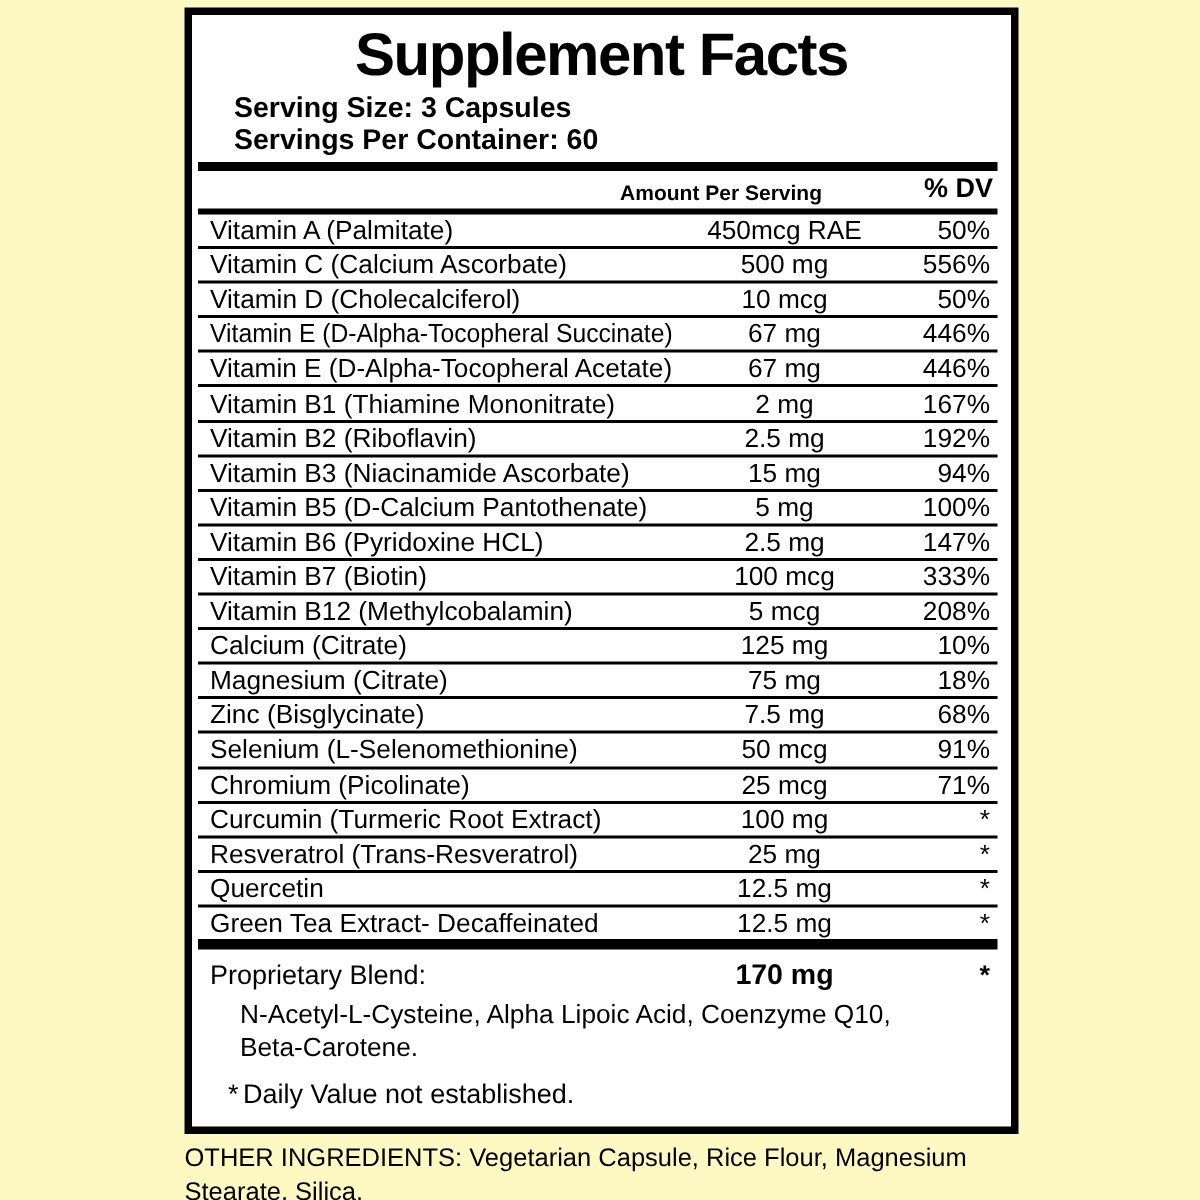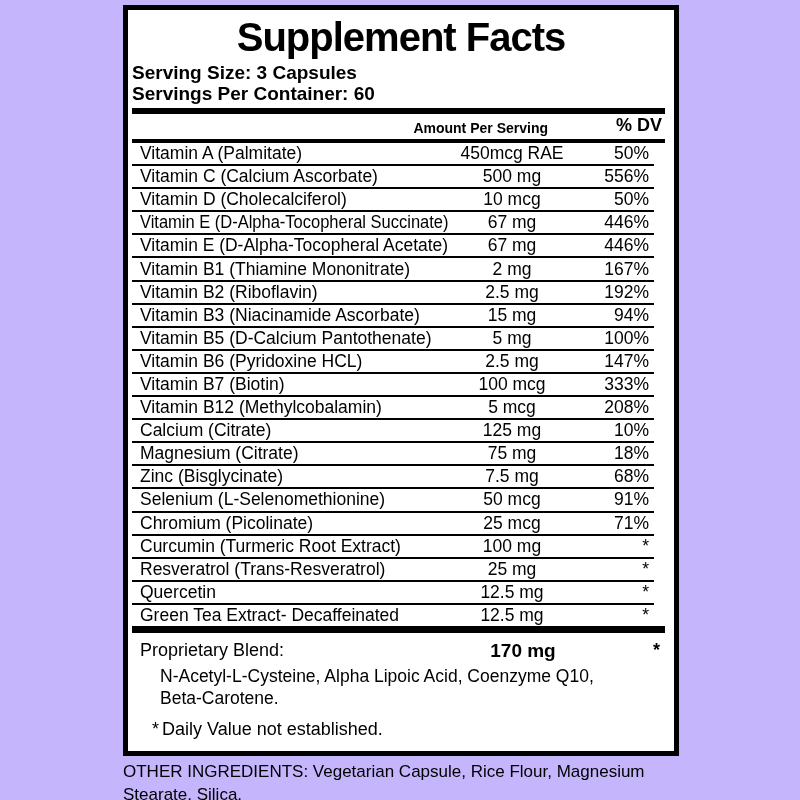--- a/index.html
+++ b/index.html
@@ -4,21 +4,21 @@
 <style>
   html, body {
     margin: 0;
     padding: 0;
     width: 800px;
     height: 800px;
     background: #ffffff;
     font-family: "Liberation Sans", sans-serif;
     color: #000000;
   }
-  .page { position: relative; width: 800px; height: 800px; background: #c4b5fd; overflow: hidden; }
+  .page { position: relative; width: 800px; height: 800px; background: #fef9c3; overflow: hidden; }
 
   .label-box {
     position: absolute;
     left: 123px; top: 5px;
     width: 556px; height: 751px;
     border: 5px solid #000;
     box-sizing: border-box;
     background: #fff;
     display: flex;
     flex-direction: column;
@@ -27,21 +27,21 @@
   .title {
     font-size: 40px;
     font-weight: bold;
     letter-spacing: -1px;
     text-align: center;
     line-height: 44px;
     padding-top: 5px;
     white-space: nowrap;
   }
 
-  .serving-block { padding-left: 4px; padding-top: 3px; }
+  .serving-block { padding-left: 28px; padding-top: 3px; }
   .serving-line {
     font-size: 19px;
     font-weight: bold;
     line-height: 21px;
     white-space: nowrap;
   }
 
   .bar { margin: 0 9px 0 4px; background: #000; flex: none; }
   .bar-med   { height: 6px; margin-top: 4px; }
   .bar-thin  { height: 4px; }
@@ -59,21 +59,21 @@
     white-space: nowrap;
   }
   .col-header .dv-head {
     position: absolute;
     right: 12px; bottom: 3px;
     font-size: 18px; font-weight: bold;
     white-space: nowrap;
   }
 
   .rows {
-    margin: 0 20px 0 4px;
+    margin: 0 9px 0 4px;
     flex: none;
   }
   .row {
     display: flex;
     align-items: center;
     height: 21.1px;
     border-bottom: 2px solid #000;
     font-size: 17.5px;
     overflow: visible;
   }

